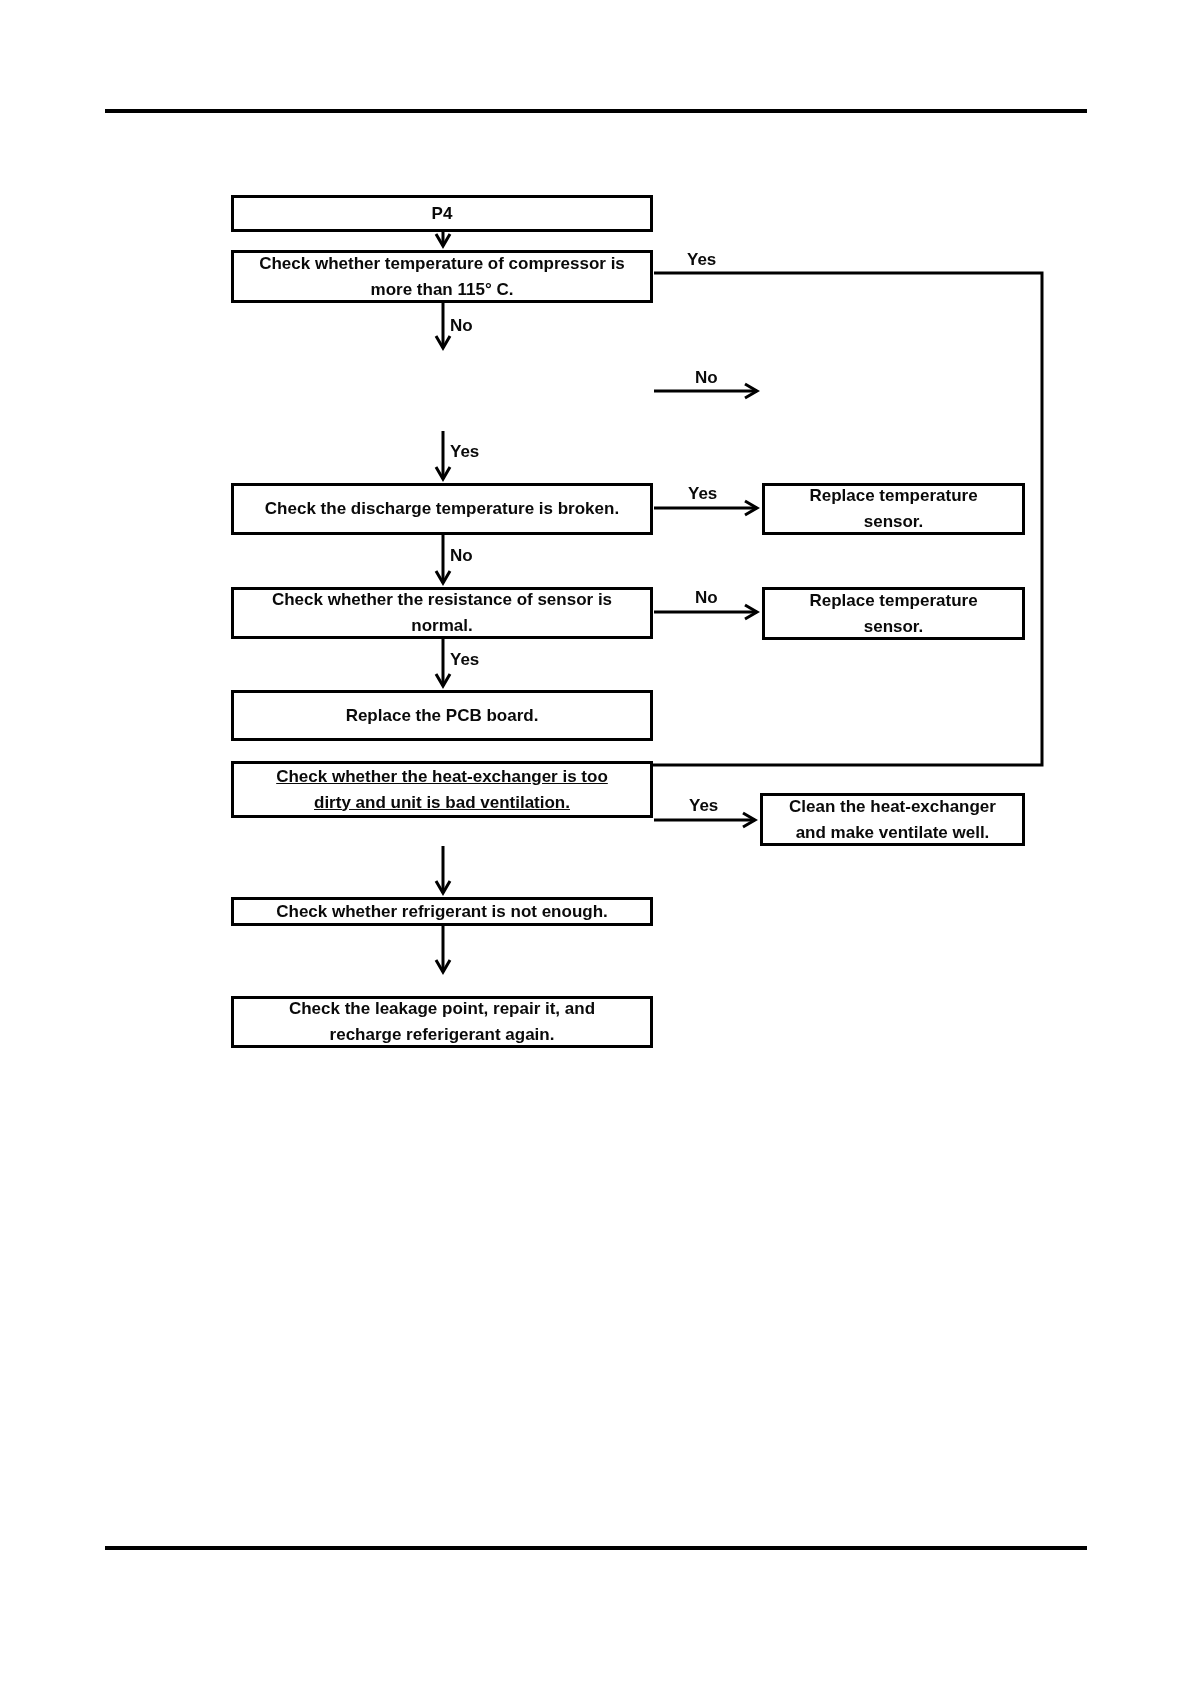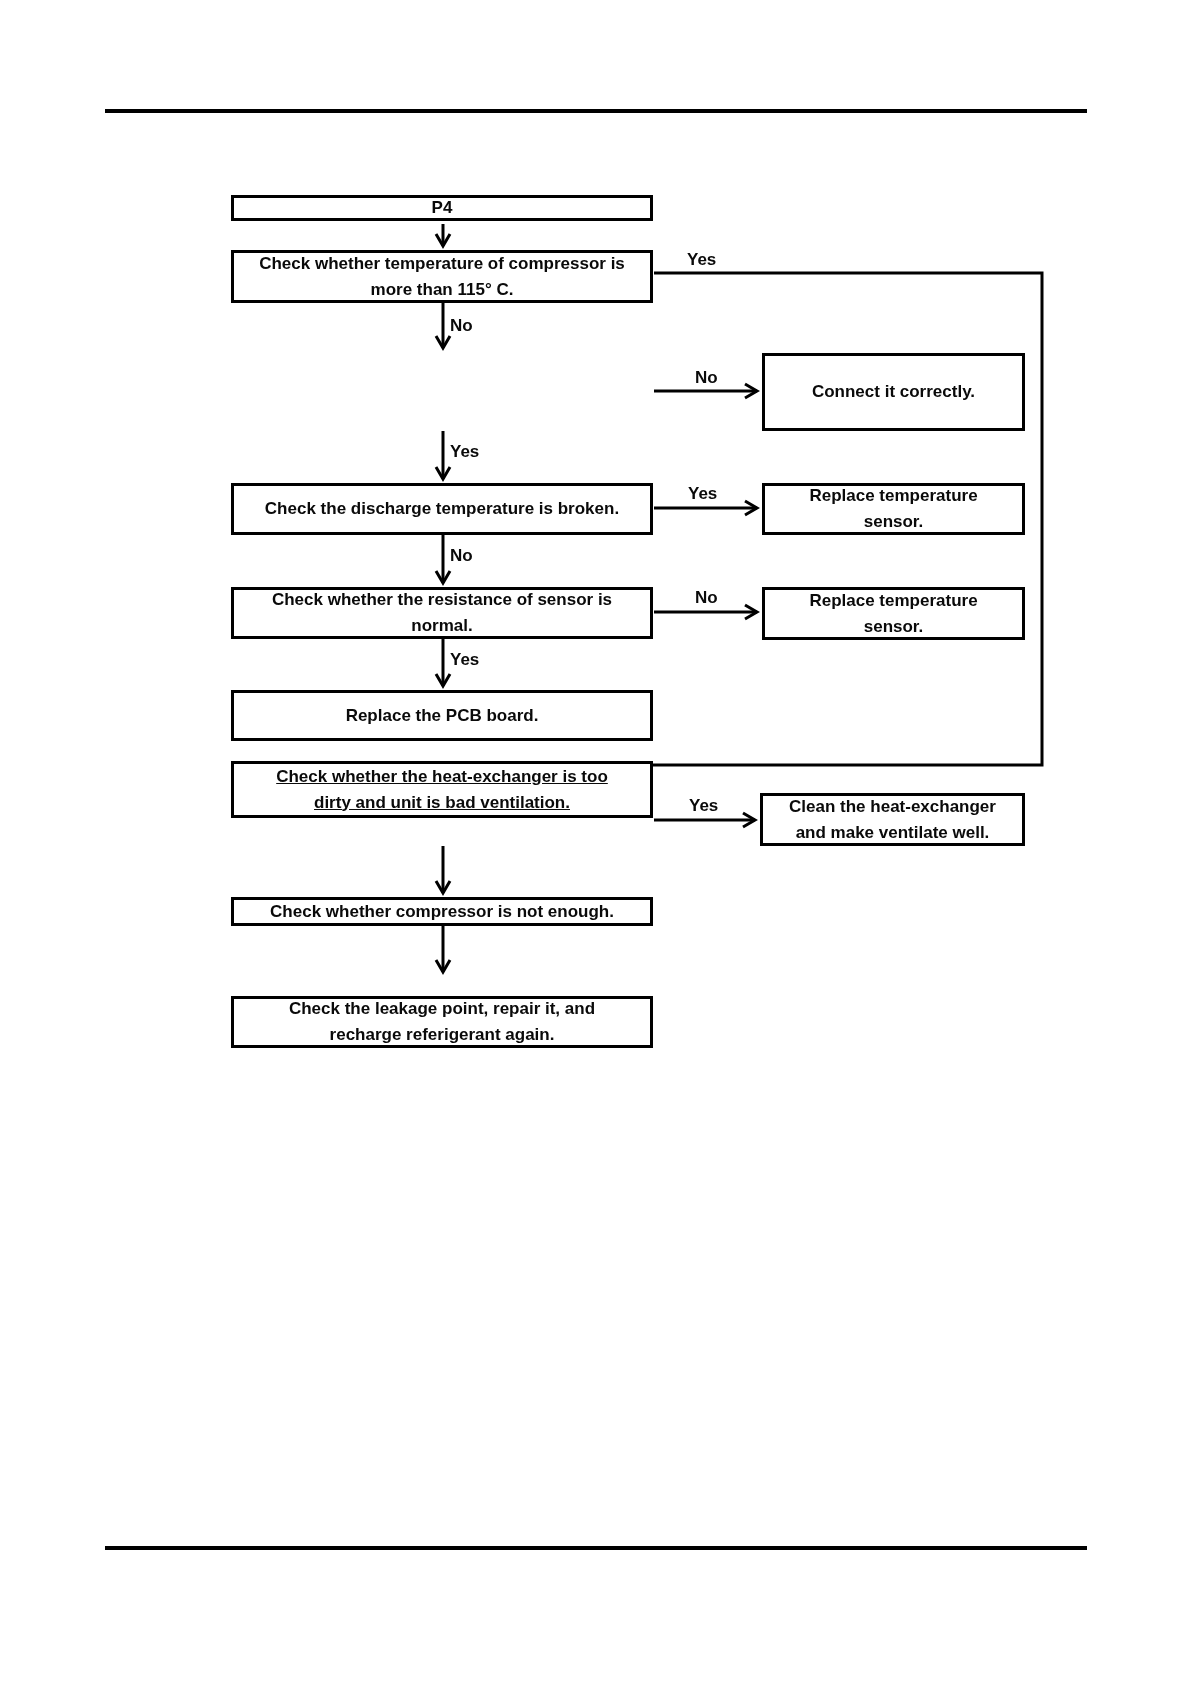--- a/index.html
+++ b/index.html
@@ -75,42 +75,41 @@
     <path d="M 443 639 V 686" marker-end="url(#arrow)"></path>
     <path d="M 443 846 V 893" marker-end="url(#arrow)"></path>
     <path d="M 443 926 V 972" marker-end="url(#arrow)"></path>
     <path d="M 654 391 H 757" marker-end="url(#arrow)"></path>
     <path d="M 654 508 H 757" marker-end="url(#arrow)"></path>
     <path d="M 654 612 H 757" marker-end="url(#arrow)"></path>
     <path d="M 654 820 H 755" marker-end="url(#arrow)"></path>
     <path d="M 654 273 H 1042 V 765 H 443 V 789" marker-end="url(#arrow)"></path>
   </svg>
 
-  <div class="node" style="left:231px; top:195px; width:422px; height:26px;">P4</div>
+  <div class="node" style="left:231px; top:195px; width:422px; height:37px;">P4</div>
 
   <div class="node" style="left:231px; top:250px; width:422px; height:53px;">Check whether temperature of compressor is
 more than 115° C.</div>
 
 
   <div class="node" style="left:231px; top:483px; width:422px; height:52px;">Check the discharge temperature is broken.</div>
 
   <div class="node" style="left:231px; top:587px; width:422px; height:52px;">Check whether the resistance of sensor is
 normal.</div>
 
   <div class="node" style="left:231px; top:690px; width:422px; height:51px;">Replace the PCB board.</div>
 
   <div class="node" style="left:231px; top:761px; width:422px; height:57px;text-decoration:underline;">Check whether the heat-exchanger is too
 dirty and unit is bad ventilation.</div>
 
-  <div class="node" style="left:231px; top:897px; width:422px; height:29px;">Check whether compressor is not enough.</div>
+  <div class="node" style="left:231px; top:897px; width:422px; height:29px;">Check whether refrigerant is not enough.</div>
 
   <div class="node" style="left:231px; top:976px; width:422px; height:52px;margin-top:20px;">Check the leakage point, repair it, and
 recharge referigerant again.</div>
 
-  <div class="node" style="left:762px; top:353px; width:263px; height:78px;">Connect it correctly.</div>
 
   <div class="node" style="left:762px; top:483px; width:263px; height:52px;">Replace temperature
 sensor.</div>
 
   <div class="node" style="left:762px; top:587px; width:263px; height:53px;">Replace temperature
 sensor.</div>
 
   <div class="node" style="left:760px; top:793px; width:265px; height:53px;">Clean the heat-exchanger
 and make ventilate well.</div>
 

